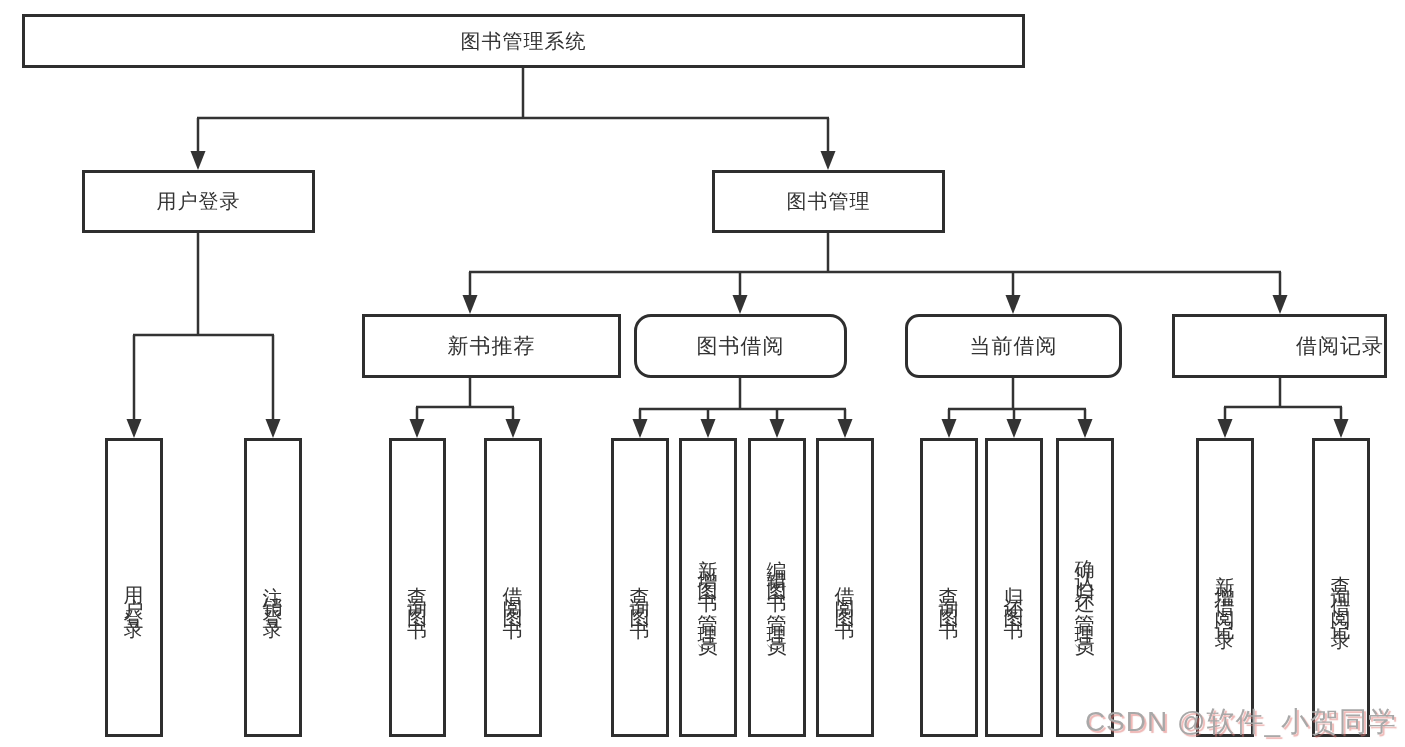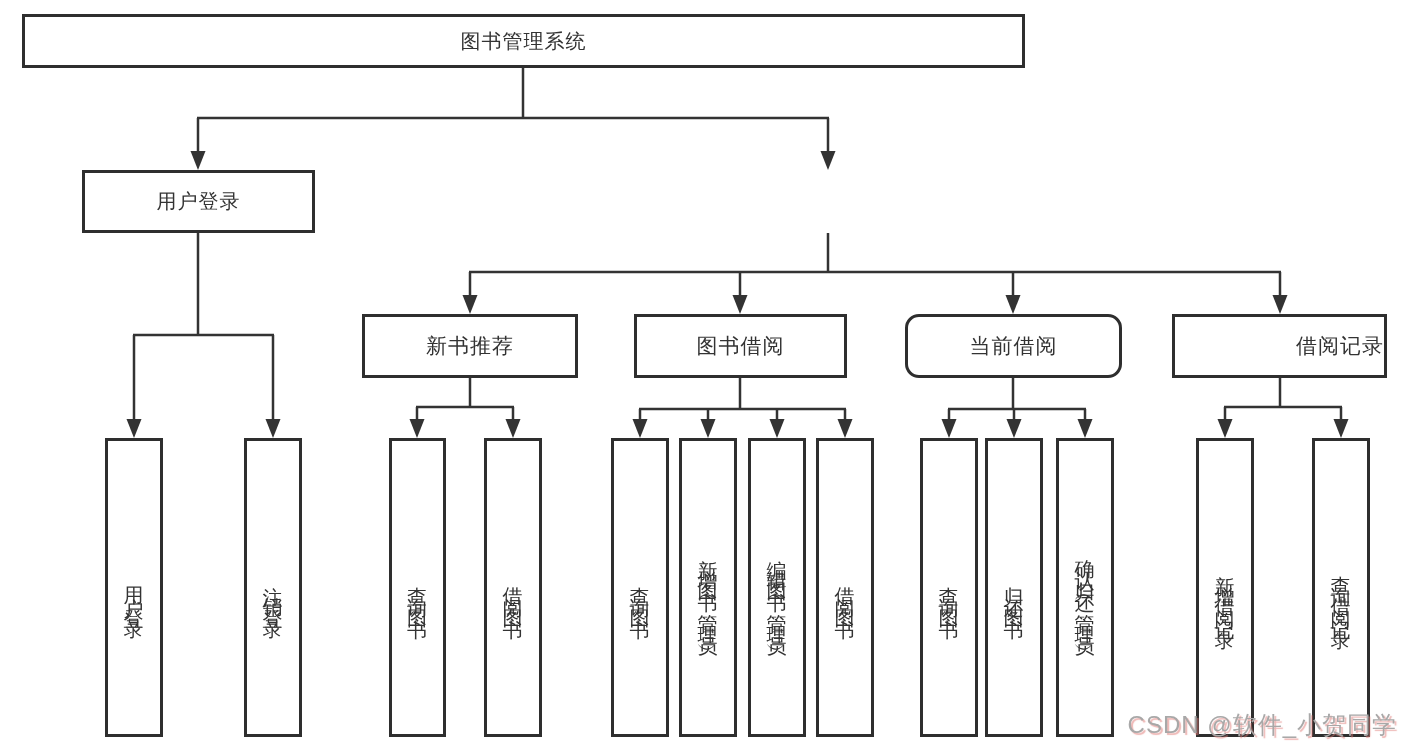--- a/index.html
+++ b/index.html
@@ -52,21 +52,21 @@
     font-size: 20px;
     line-height: 1;
     letter-spacing: 11px;
     color: #333333;
     margin-top: 11px; 
   }
   .watermark {
     position: absolute;
     right: 8px;
     bottom: 6px;
-    font-size: 24px;
+    font-size: 28px;
     color: #a8a8a8;
     text-shadow: 2px 2px 1px rgba(224, 122, 118, 0.55);
     z-index: 2;
     letter-spacing: 1px;
   }
   svg line { stroke: #333333; stroke-width: 2.5; }
   svg polygon { fill: #333333; }
 </style>
 </head>
 <body>
@@ -149,25 +149,28 @@
     </g>
   </svg>
 
   <div class="node" style="left:22px; top:14px; width:1003px; height:54px;">
     <span>图书管理系统</span>
   </div>
 
   <div class="node" style="left:82px; top:170px; width:233px; height:63px;">
     <span>用户登录</span>
   </div>
-
-  <div class="node lv2" style="left:362px; top:314px; width:216px; height:64px;">
+  <div class="node" style="left:712px; top:170px; width:233px; height:63px;">
+    <span>图书管理</span>
+  </div>
+
+  <div class="node lv2" style="left:362px; top:314px; width:259px; height:64px;">
     <span>新书推荐</span>
   </div>
-  <div class="node lv2" style="left:634px; top:314px; width:213px; height:64px;">
+  <div class="node lv2" style="left:634px; top:314px; width:213px; height:64px;border-radius:17px;">
     <span>图书借阅</span>
   </div>
   <div class="node lv2" style="left:905px; top:314px; width:217px; height:64px;border-radius:14px;">
     <span>当前借阅</span>
   </div>
   <div class="node lv2" style="left:1172px; top:314px; width:215px; height:64px;justify-content:flex-end;">
     <span>借阅记录</span>
   </div>
 
   <div class="leaf" style="left:105px;">

